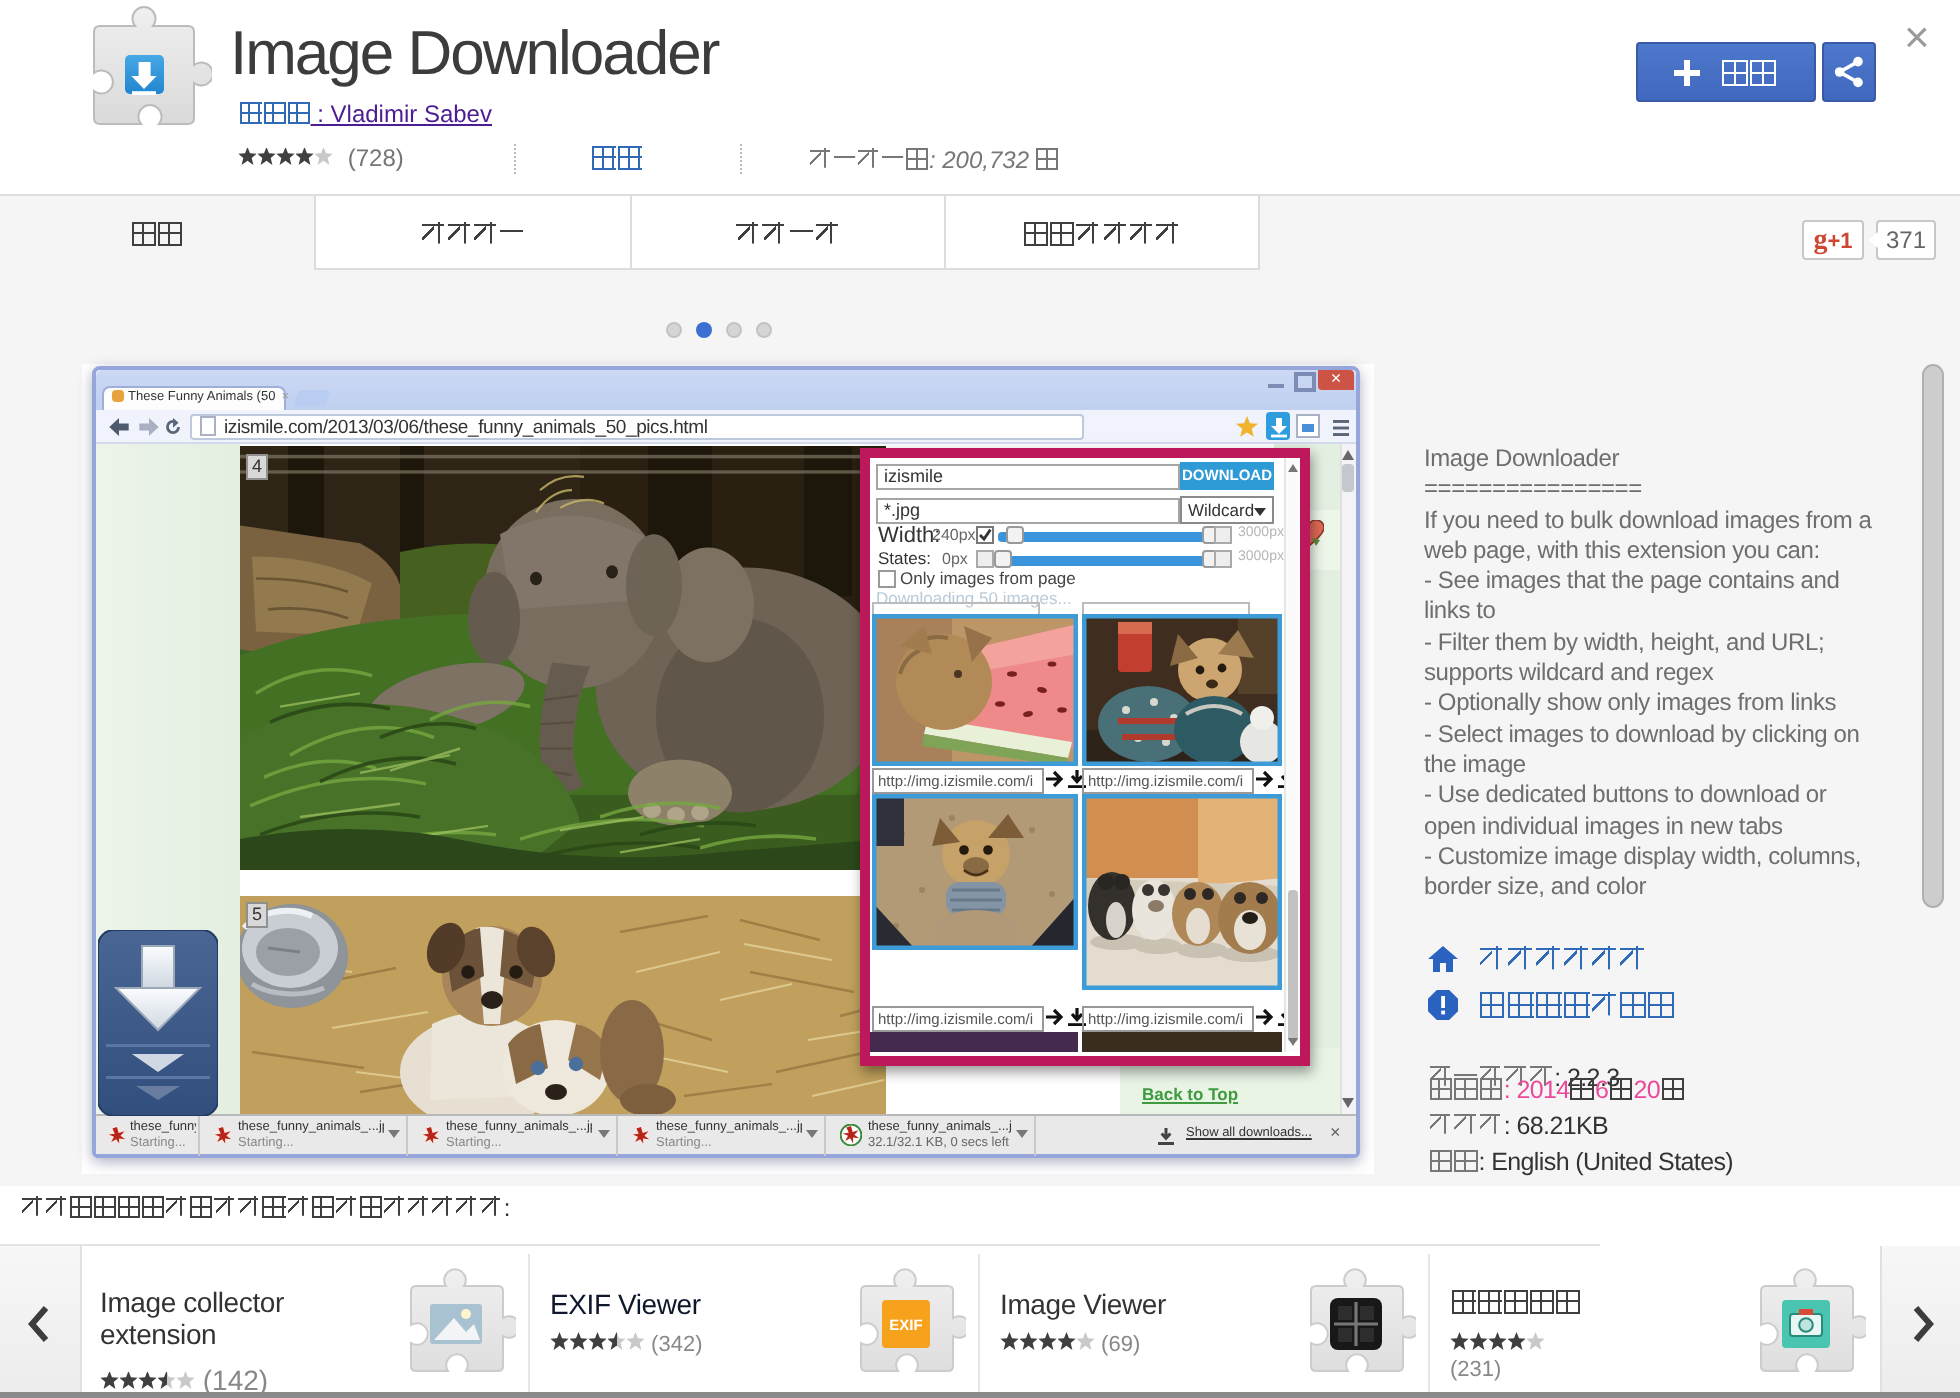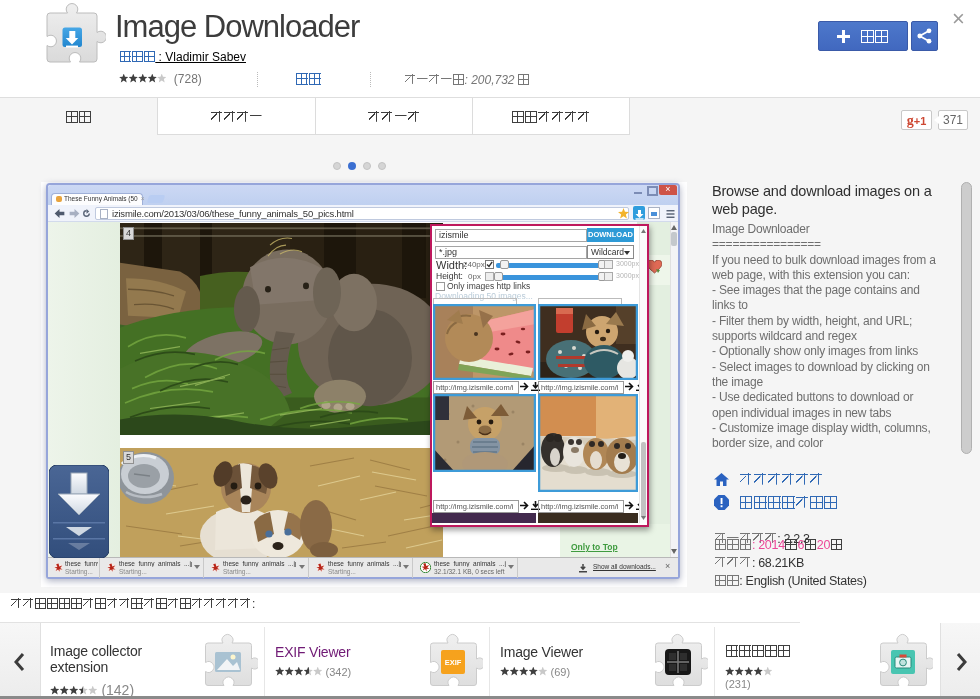--- a/index.html
+++ b/index.html
@@ -12,21 +12,21 @@
  linear-gradient(var(--c),var(--c)) 0 47%/100% 10% no-repeat,
  linear-gradient(var(--c),var(--c)) 0 100%/100% 10% no-repeat,
  linear-gradient(var(--c),var(--c)) 0 0/10% 100% no-repeat,
  linear-gradient(var(--c),var(--c)) 47% 0/10% 100% no-repeat,
  linear-gradient(var(--c),var(--c)) 100% 0/10% 100% no-repeat}
 .kn{background:
  linear-gradient(var(--c),var(--c)) 0 6%/92% 10% no-repeat,
  linear-gradient(var(--c),var(--c)) 72% 6%/10% 90% no-repeat,
  linear-gradient(135deg,transparent 44%,var(--c) 44%,var(--c) 57%,transparent 57%) 4% 35%/50% 60% no-repeat}
 .da{background:linear-gradient(var(--c),var(--c)) 2% 42%/96% 11% no-repeat}
-.blue{--c:#3069b5;color:#000000}
+.blue{--c:#3069b5;color:#4c1d95}
 .wh{--c:#fff;color:#fff}
 .gry{--c:#777;color:#777}
 
 .st{display:inline-block;width:9.5px;height:9.5px;margin-right:0;background:#3f3f3f;
  clip-path:polygon(50% 0,63% 33%,98% 36%,72% 58%,81% 95%,50% 73%,19% 95%,28% 58%,2% 36%,37% 33%)}
 .st.h{background:linear-gradient(90deg,#3f3f3f 50%,#c9c9c9 50%)}
 .st.e{background:#c9c9c9}
 .sm .st{width:9.5px;height:9.5px}
 </style></head>
 <body>
@@ -108,21 +108,21 @@
   <svg class="ab" style="left:6px;top:24px" width="11" height="9" viewBox="0 0 14 13">
           <path d="M7,0 L0,6.5 L7,13 V9 H14 V4 H7 z" fill="#4f5a6e"></path>
         </svg>
   <svg class="ab" style="left:21px;top:24px" width="11" height="9" viewBox="0 0 14 13">
           <path d="M7,0 L14,6.5 L7,13 V9 H0 V4 H7 z" fill="#a8b0c2"></path>
         </svg>
   <svg class="ab" style="left:34px;top:24px" width="9" height="9" viewBox="0 0 13 13">
           <path d="M6.5,1.5 A5,5 0 1 0 11.5,6.5 h-2 A3,3 0 1 1 6.5,3.5 z" fill="#5a6578"></path>
           <polygon points="6.5,0 6.5,7 10.5,3.5" fill="#5a6578"></polygon>
         </svg>
-  <div class="ab" style="left:47px;top:22px;width:534px;height:13px;background:#fff;border:1px solid #bfc9de;border-radius:2px;box-sizing:border-box;font-size:9.5px;color:#333;line-height:11px;white-space:nowrap;letter-spacing:-0.2px">
+  <div class="ab" style="left:47px;top:22px;width:447px;height:13px;background:#fff;border:1px solid #bfc9de;border-radius:2px;box-sizing:border-box;font-size:9.5px;color:#333;line-height:11px;white-space:nowrap;letter-spacing:-0.2px">
    <span style="display:inline-block;width:6px;height:8px;border:1px solid #a9b2c4;margin:0 4px 0 4px;vertical-align:-1.5px"></span>izismile.com/2013/03/06/these_funny_animals_50_pics.html</div>
   <svg class="ab" style="left:570px;top:23px" width="11" height="11" viewBox="0 0 13 13">
           <path d="M6.5,0 L8.2,4.3 L13,4.6 L9.3,7.6 L10.5,12.3 L6.5,9.7 L2.5,12.3 L3.7,7.6 L0,4.6 L4.8,4.3 z" fill="#f2b32c"></path>
         </svg>
   <div class="ab" style="left:585px;top:21px;width:12px;height:14px;background:#2f9ddd;border-radius:2px">
    <svg width="9" height="10" viewBox="0 0 9 10" style="margin:2px 0 0 2px">
             <rect x="3" y="0" width="3" height="4" fill="#fff"></rect>
             <polygon points="0.5,4 8.5,4 4.5,8" fill="#fff"></polygon>
             <rect x="0.5" y="8.3" width="8" height="1.4" fill="#fff"></rect>
           </svg></div>
@@ -279,59 +279,59 @@
   <div class="ab" style="left:75px;top:266px;width:11px;height:13px;background:#d8d8d8;border:1px solid #909090;box-sizing:border-box;font-size:9px;color:#333;text-align:center;line-height:11px">5</div>
 
   <div class="ab" style="left:589px;top:37px;width:33px;height:335px;background:#e3efe0"></div>
   <div class="ab" style="left:589px;top:70px;width:33px;height:30px;background:#eef6ea"></div>
   <svg class="ab" style="left:599px;top:75px" width="15" height="14" viewBox="0 0 15 14">
    <path d="M7.5,13 C2,8.5 0,6 0,3.8 C0,1.6 1.8,0 3.9,0 C5.4,0 6.8,0.9 7.5,2.2 C8.2,0.9 9.6,0 11.1,0 C13.2,0 15,1.6 15,3.8 C15,6 13,8.5 7.5,13 z" fill="#e06a55" stroke="#8a3a2a" stroke-width=".8"></path>
    <path d="M9,9 l4,1 l-2,3 z" fill="#5a8a3a"></path>
         </svg>
 
   <div class="ab" style="left:512px;top:339px;width:110px;height:33px;background:#e9f4e5"></div>
-  <div class="ab" style="left:523px;top:357px;font-size:8.5px;font-weight:bold;color:#3f9b3f;text-decoration:underline">Only to Top</div>
+  <div class="ab" style="left:523px;top:357px;font-size:8.5px;font-weight:bold;color:#3f9b3f;text-decoration:underline">Back to Top</div>
 
   <div class="ab" style="left:622px;top:37px;width:8px;height:335px;background:#f3f3f5;border-left:1px solid #e0e0e0;box-sizing:border-box"></div>
   <svg class="ab" style="left:623px;top:40px" width="6" height="5" viewBox="0 0 6 5">
           <polygon points="3,0 6,5 0,5" fill="#666"></polygon>
         </svg>
   <div class="ab" style="left:623px;top:47px;width:6px;height:14px;background:#c4c8cc;border-radius:2px"></div>
   <svg class="ab" style="left:623px;top:364px" width="6" height="5" viewBox="0 0 6 5">
           <polygon points="0,0 6,0 3,5" fill="#666"></polygon>
         </svg>
 
-  <div class="ab" id="panel" style="left:382px;top:39px;width:215px;height:299px;background:#fff;border:2px solid #be185d;box-shadow:1px 3px 6px rgba(0,0,0,.4)">
+  <div class="ab" id="panel" style="left:382px;top:39px;width:215px;height:299px;background:#fff;border:5px solid #be185d;box-shadow:1px 3px 6px rgba(0,0,0,.4)">
    <div class="ab" style="left:3px;top:3px;width:147px;height:11px;border:1px solid #a5a5a5;font-size:9px;color:#333;padding-left:3px;line-height:11px">izismile</div>
    <div class="ab" style="left:155px;top:2px;width:47px;height:14px;background:#2e9ad6;color:#fff;font-size:7.5px;font-weight:bold;text-align:center;line-height:14px">DOWNLOAD</div>
    <div class="ab" style="left:3px;top:20px;width:147px;height:11px;border:1px solid #a5a5a5;font-size:9px;color:#333;padding-left:3px;line-height:11px">*.jpg</div>
    <div class="ab" style="left:155px;top:19px;width:47px;height:14px;border:1px solid #8a8a8a;box-sizing:border-box;font-size:8.5px;color:#333;padding-left:3px;line-height:12px">Wildcard
     <span style="position:absolute;right:3px;top:5px;width:0;height:0;border-left:3px solid transparent;border-right:3px solid transparent;border-top:4px solid #333"></span></div>
    <div class="ab" style="left:4px;top:33px;font-size:11px;color:#333">Width:</div>
    <div class="ab" style="left:31px;top:33.5px;font-size:8px;color:#666">240px</div>
    <div class="ab" style="left:53px;top:34px;width:7px;height:7px;border:1px solid #777;background:#fff">
     <svg width="7" height="7" viewBox="0 0 7 7" style="display:block">
               <path d="M1,3.5 L3,5.5 L6.2,0.8" stroke="#333" stroke-width="1.4" fill="none"></path>
             </svg>
           </div>
    <div class="ab" style="left:64px;top:36.5px;width:110px;height:5px;background:#3a94dc;border-radius:2px"></div>
    <div class="ab" style="left:68px;top:34px;width:9px;height:9px;background:#f2f2f2;border:1px solid #999;border-radius:2px;box-sizing:border-box"></div>
    <div class="ab" style="left:166px;top:34px;width:9px;height:9px;background:#f2f2f2;border:1px solid #999;border-radius:2px;box-sizing:border-box"></div>
    <div class="ab" style="left:172px;top:34px;width:7px;height:7px;border:1px solid #aaa;background:#eee"></div>
    <div class="ab" style="left:184px;top:34px;font-size:7px;color:#b5b5b5">3000px</div>
-   <div class="ab" style="left:4px;top:45px;font-size:8.5px;color:#333">Height:</div>
+   <div class="ab" style="left:4px;top:45px;font-size:8.5px;color:#333">States:</div>
    <div class="ab" style="left:36px;top:45.5px;font-size:8px;color:#666">0px</div>
    <div class="ab" style="left:53px;top:46px;width:7px;height:7px;border:1px solid #aaa;background:#eee"></div>
    <div class="ab" style="left:64px;top:48.5px;width:110px;height:5px;background:#3a94dc;border-radius:2px"></div>
    <div class="ab" style="left:62px;top:46px;width:9px;height:9px;background:#f2f2f2;border:1px solid #999;border-radius:2px;box-sizing:border-box"></div>
    <div class="ab" style="left:166px;top:46px;width:9px;height:9px;background:#f2f2f2;border:1px solid #999;border-radius:2px;box-sizing:border-box"></div>
    <div class="ab" style="left:172px;top:46px;width:7px;height:7px;border:1px solid #aaa;background:#eee"></div>
    <div class="ab" style="left:184px;top:46px;font-size:7px;color:#b5b5b5">3000px</div>
    <div class="ab" style="left:4px;top:56px;width:7px;height:7px;border:1px solid #999;background:#fff"></div>
-   <div class="ab" style="left:15px;top:55px;font-size:8.5px;color:#444">Only images http links</div>
+   <div class="ab" style="left:15px;top:55px;font-size:8.5px;color:#444">Only images from page</div>
    <div class="ab" style="left:3px;top:65px;font-size:8.5px;color:#b9cbd8">Downloading 50 images...</div>
    <div class="ab" style="left:1px;top:72px;width:82px;height:5px;border:1px solid #bbb;border-bottom:none"></div>
    <div class="ab" style="left:106px;top:72px;width:82px;height:5px;border:1px solid #bbb;border-bottom:none"></div>
 
    <svg class="ab" style="left:1px;top:78px" width="103" height="76" viewBox="0 0 103 76">
     <rect width="103" height="76" fill="#bd9668"></rect>
             <g>
     <rect width="40" height="76" fill="#a8815a"></rect>
     <path d="M30,22 L103,5 L103,68 L38,58 z" fill="#ef8a8a"></path>
     <path d="M30,22 L103,5 L103,20 L34,32 z" fill="#f4a29c"></path>
@@ -563,21 +563,20 @@
    <rect x="4" y="57" width="52" height="1.5" fill="#5a76a5"></rect>
    <rect x="4" y="73" width="52" height="1.5" fill="#5a76a5"></rect>
    <rect x="22" y="8" width="16" height="21" fill="url(#bag)" stroke="#9aa8b8" stroke-width="1"></rect>
    <polygon points="9,29 51,29 30,50" fill="url(#bag)" stroke="#9aa8b8" stroke-width="1"></polygon>
    <polygon points="17,62 43,62 30,71" fill="#d7dfe8" opacity=".95"></polygon>
    <polygon points="19,78 41,78 30,85" fill="#ffffff" opacity=".25"></polygon>
   </svg>
  </div>
 </div>
 
-<div class="ab" style="left:712px;top:183px;width:245px;font-size:14.5px;line-height:17.5px;letter-spacing:-0.2px;color:#2f2f2f">Browse and download images on a web page.</div>
 <div class="ab" style="left:712px;top:222px;width:250px;font-size:12px;letter-spacing:-0.2px;line-height:15.3px;color:#6e6e6e;white-space:nowrap">Image Downloader<br>================<br>If you need to bulk download images from a<br>web page, with this extension you can:<br>- See images that the page contains and<br>links to<br>- Filter them by width, height, and URL;<br>supports wildcard and regex<br>- Optionally show only images from links<br>- Select images to download by clicking on<br>the image<br>- Use dedicated buttons to download or<br>open individual images in new tabs<br>- Customize image display width, columns,<br>border size, and color</div>
 <div class="ab blue" style="left:714px;top:472px;font-size:14px">
  <svg width="15" height="13" viewBox="0 0 15 13" style="vertical-align:-1px">
         <path d="M7.5,0 L15,6.5 H12.5 V13 H9 V8.5 H6 V13 H2.5 V6.5 H0 z" fill="#2a62c0"></path>
       </svg>
  <span style="margin-left:6px"><span class="kn"></span><span class="kn"></span><span class="kn"></span><span class="kn"></span><span class="kn"></span><span class="kn"></span></span></div>
 <div class="ab blue" style="left:714px;top:495px;font-size:14px">
  <svg width="15" height="15" viewBox="0 0 15 15" style="vertical-align:-2px">
         <path d="M4.4,0 H10.6 L15,4.4 V10.6 L10.6,15 H4.4 L0,10.6 V4.4 z" fill="#2a62c0"></path>
         <rect x="6.6" y="3" width="1.9" height="6" fill="#fff"></rect>
@@ -609,21 +608,21 @@
 
  <div class="ab" style="left:50px;top:21px;width:125px;font-size:14px;line-height:15.5px;letter-spacing:-0.2px;color:#333">Image collector extension</div>
  <div class="ab sm" style="left:50px;top:59px;font-size:14px;color:#888"><span class="st"></span><span class="st"></span><span class="st"></span><span class="st h"></span><span class="st e"></span> (142)</div>
  <svg class="ab" style="left:200px;top:8px" width="58" height="64" viewBox="0 0 58 64">
         <use href="#puz"></use>
   <rect x="15" y="21" width="26" height="20" rx="1.5" fill="#a9c2d2"></rect>
   <path d="M17,39 L27,28 L33,35 L37,31 L40,39 z" fill="#f2f4f6"></path>
         <circle cx="33" cy="26" r="2.5" fill="#fdf6cd"></circle>
  </svg>
 
- <div class="ab" style="left:275px;top:21px;width:150px;font-size:14px;letter-spacing:-0.2px;color:#701a75">EXIF Viewer</div>
+ <div class="ab" style="left:275px;top:21px;width:150px;font-size:14px;letter-spacing:-0.2px;color:#0f172a">EXIF Viewer</div>
  <div class="ab sm" style="left:275px;top:43px;font-size:11px;color:#888"><span class="st"></span><span class="st"></span><span class="st"></span><span class="st h"></span><span class="st e"></span> (342)</div>
  <svg class="ab" style="left:425px;top:8px" width="58" height="64" viewBox="0 0 58 64">
         <use href="#puz"></use>
   <rect x="16" y="19" width="24" height="24" rx="2" fill="#f6a21d"></rect>
   <text x="28" y="34" font-size="7.5" font-weight="bold" fill="#fff" text-anchor="middle" font-family="Liberation Sans">EXIF</text>
  </svg>
 
  <div class="ab" style="left:500px;top:21px;width:150px;font-size:14px;letter-spacing:-0.2px;color:#333">Image Viewer</div>
  <div class="ab sm" style="left:500px;top:43px;font-size:11px;color:#888"><span class="st"></span><span class="st"></span><span class="st"></span><span class="st"></span><span class="st e"></span> (69)</div>
  <svg class="ab" style="left:650px;top:8px" width="58" height="64" viewBox="0 0 58 64">

